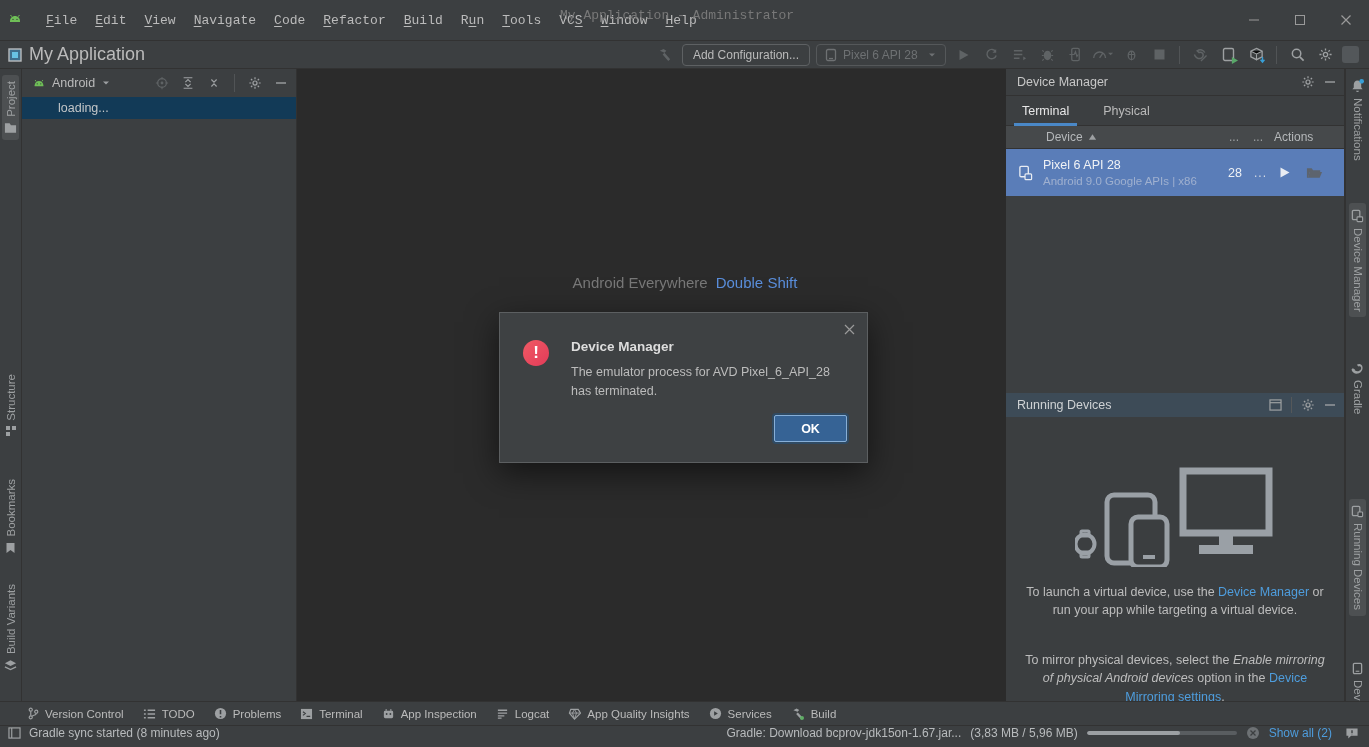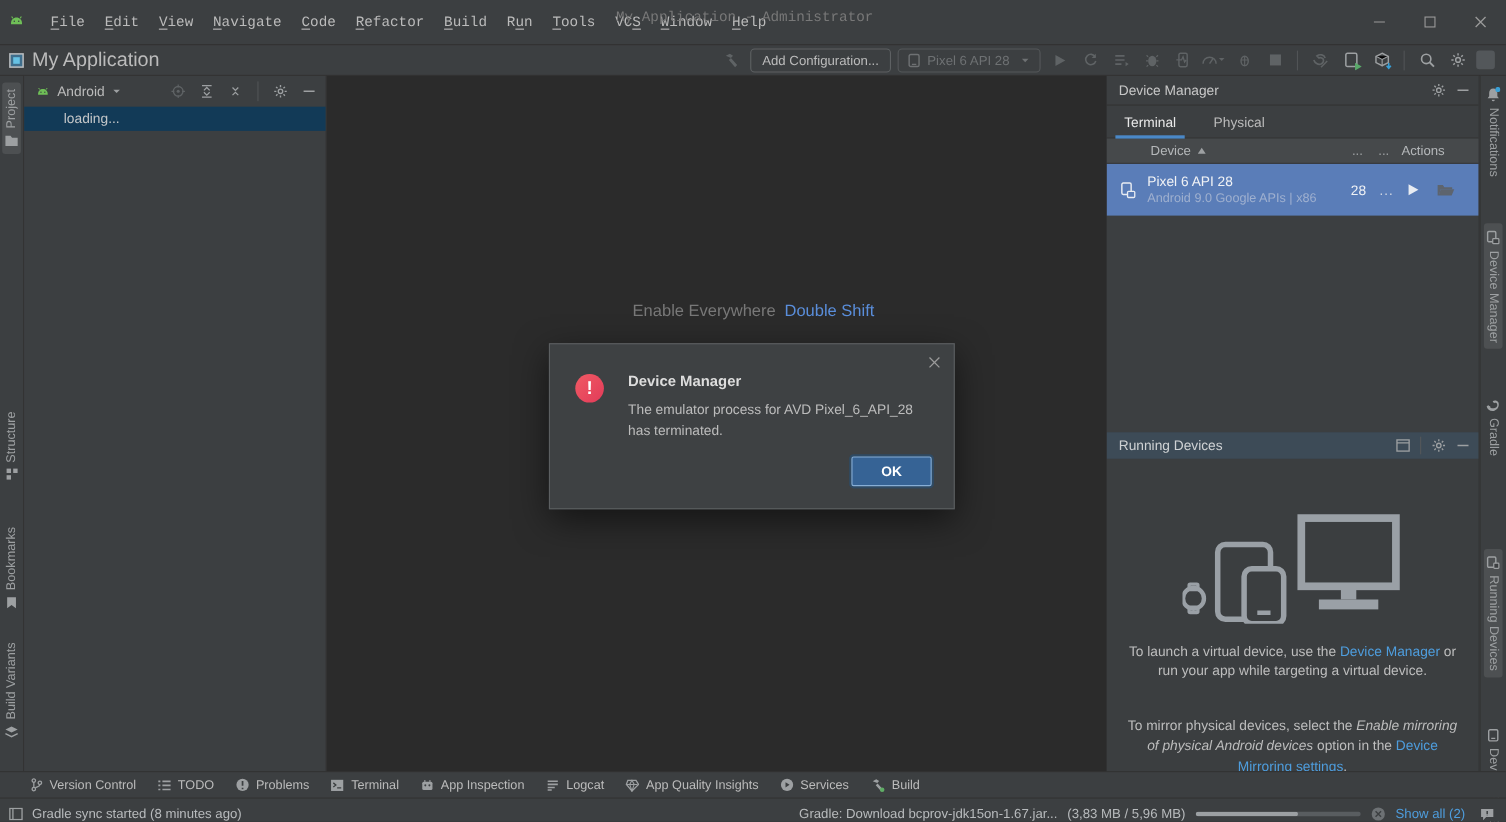--- a/index.html
+++ b/index.html
@@ -126,21 +126,21 @@
   .rd-em { font-style:italic; }
 
   
   .bottombar { height:24px; flex:none; background:#3c3f41; border-top:1px solid #323232;
     display:flex; align-items:center; padding-left:28px; gap:19px; }
   .bb-tab { display:flex; align-items:center; gap:6px; font-size:11.5px; color:#bbbbbb; }
   .bb-tab .bicon { color:#9da0a2; position:relative; }
 
   
   .statusbar { height:22px; flex:none; background:#3c3f41; border-top:1px solid #323232;
-    display:flex; align-items:flex-end; padding:0 10px 0 8px; font-size:12px; color:#b8bbbd; }
+    display:flex; align-items:flex-start; padding:0 10px 0 8px; font-size:12px; color:#b8bbbd; }
   .sb-left { display:flex; align-items:center; gap:8px; }
   .sb-right { margin-left:auto; display:flex; align-items:center; gap:9px; }
   .sb-task { color:#b8bbbd; }
   .progress { width:150px; height:4px; border-radius:2px; background:#595d60; overflow:hidden; }
   .progress .fill { height:100%; background:#9ca0a3; border-radius:2px; }
   .sb-cancel { color:#6d7174; }
   .sb-showall { color:#4e9ddd; }
   .sb-event { color:#9da0a2; margin-left:4px; }
 </style>
 </head>
@@ -390,21 +390,21 @@
             </div>
         </div>
       </div>
       <div class="loading-row">
         <span>loading...</span>
       </div>
     </div>
 
     <div class="editor">
       <div class="hint">
-        <span class="h1">Enable Everywhere</span><span class="h2">Double Shift</span>
+        <span class="h1">Android Everywhere</span><span class="h2">Double Shift</span>
       </div>
 
       <div class="dialog">
         <div class="dlg-close">
             <svg width="13" height="13" viewBox="0 0 13 13">
               <path d="M2 2l9 9M11 2l-9 9" stroke="currentColor" stroke-width="1.2"></path>
             </svg>
           </div>
         <div class="dlg-erricon">!</div>
         <div class="dlg-title">Device Manager</div>

